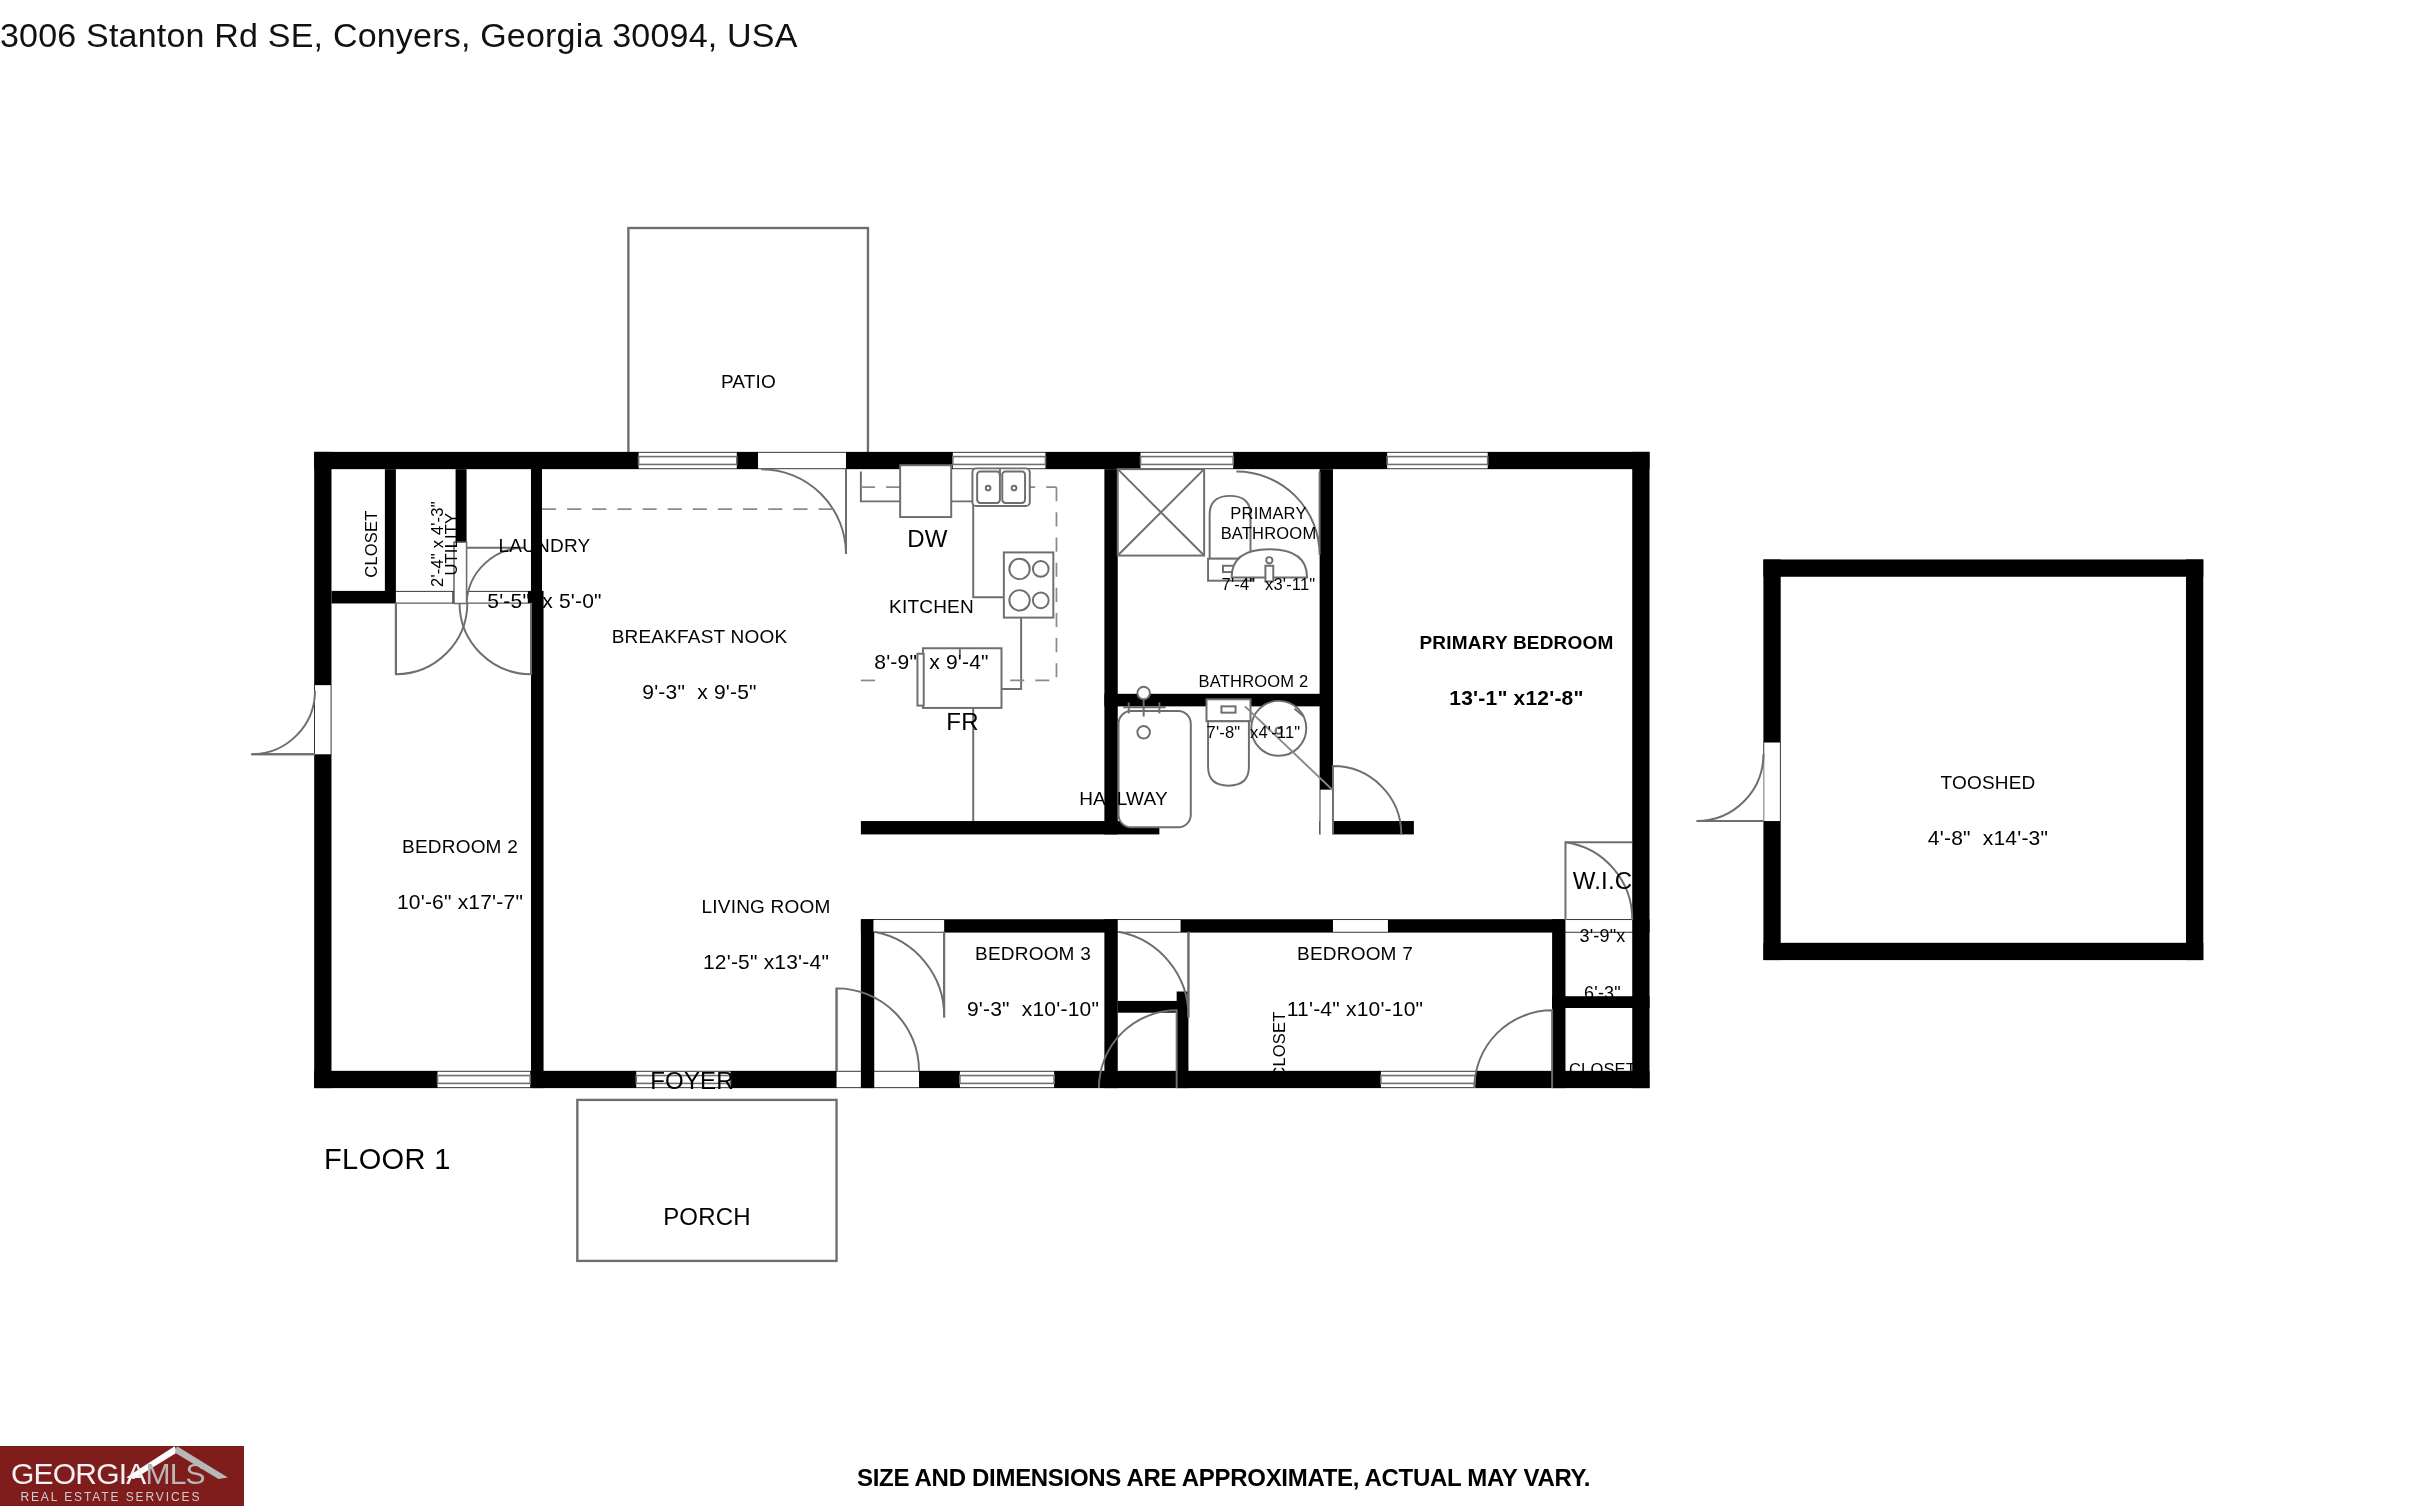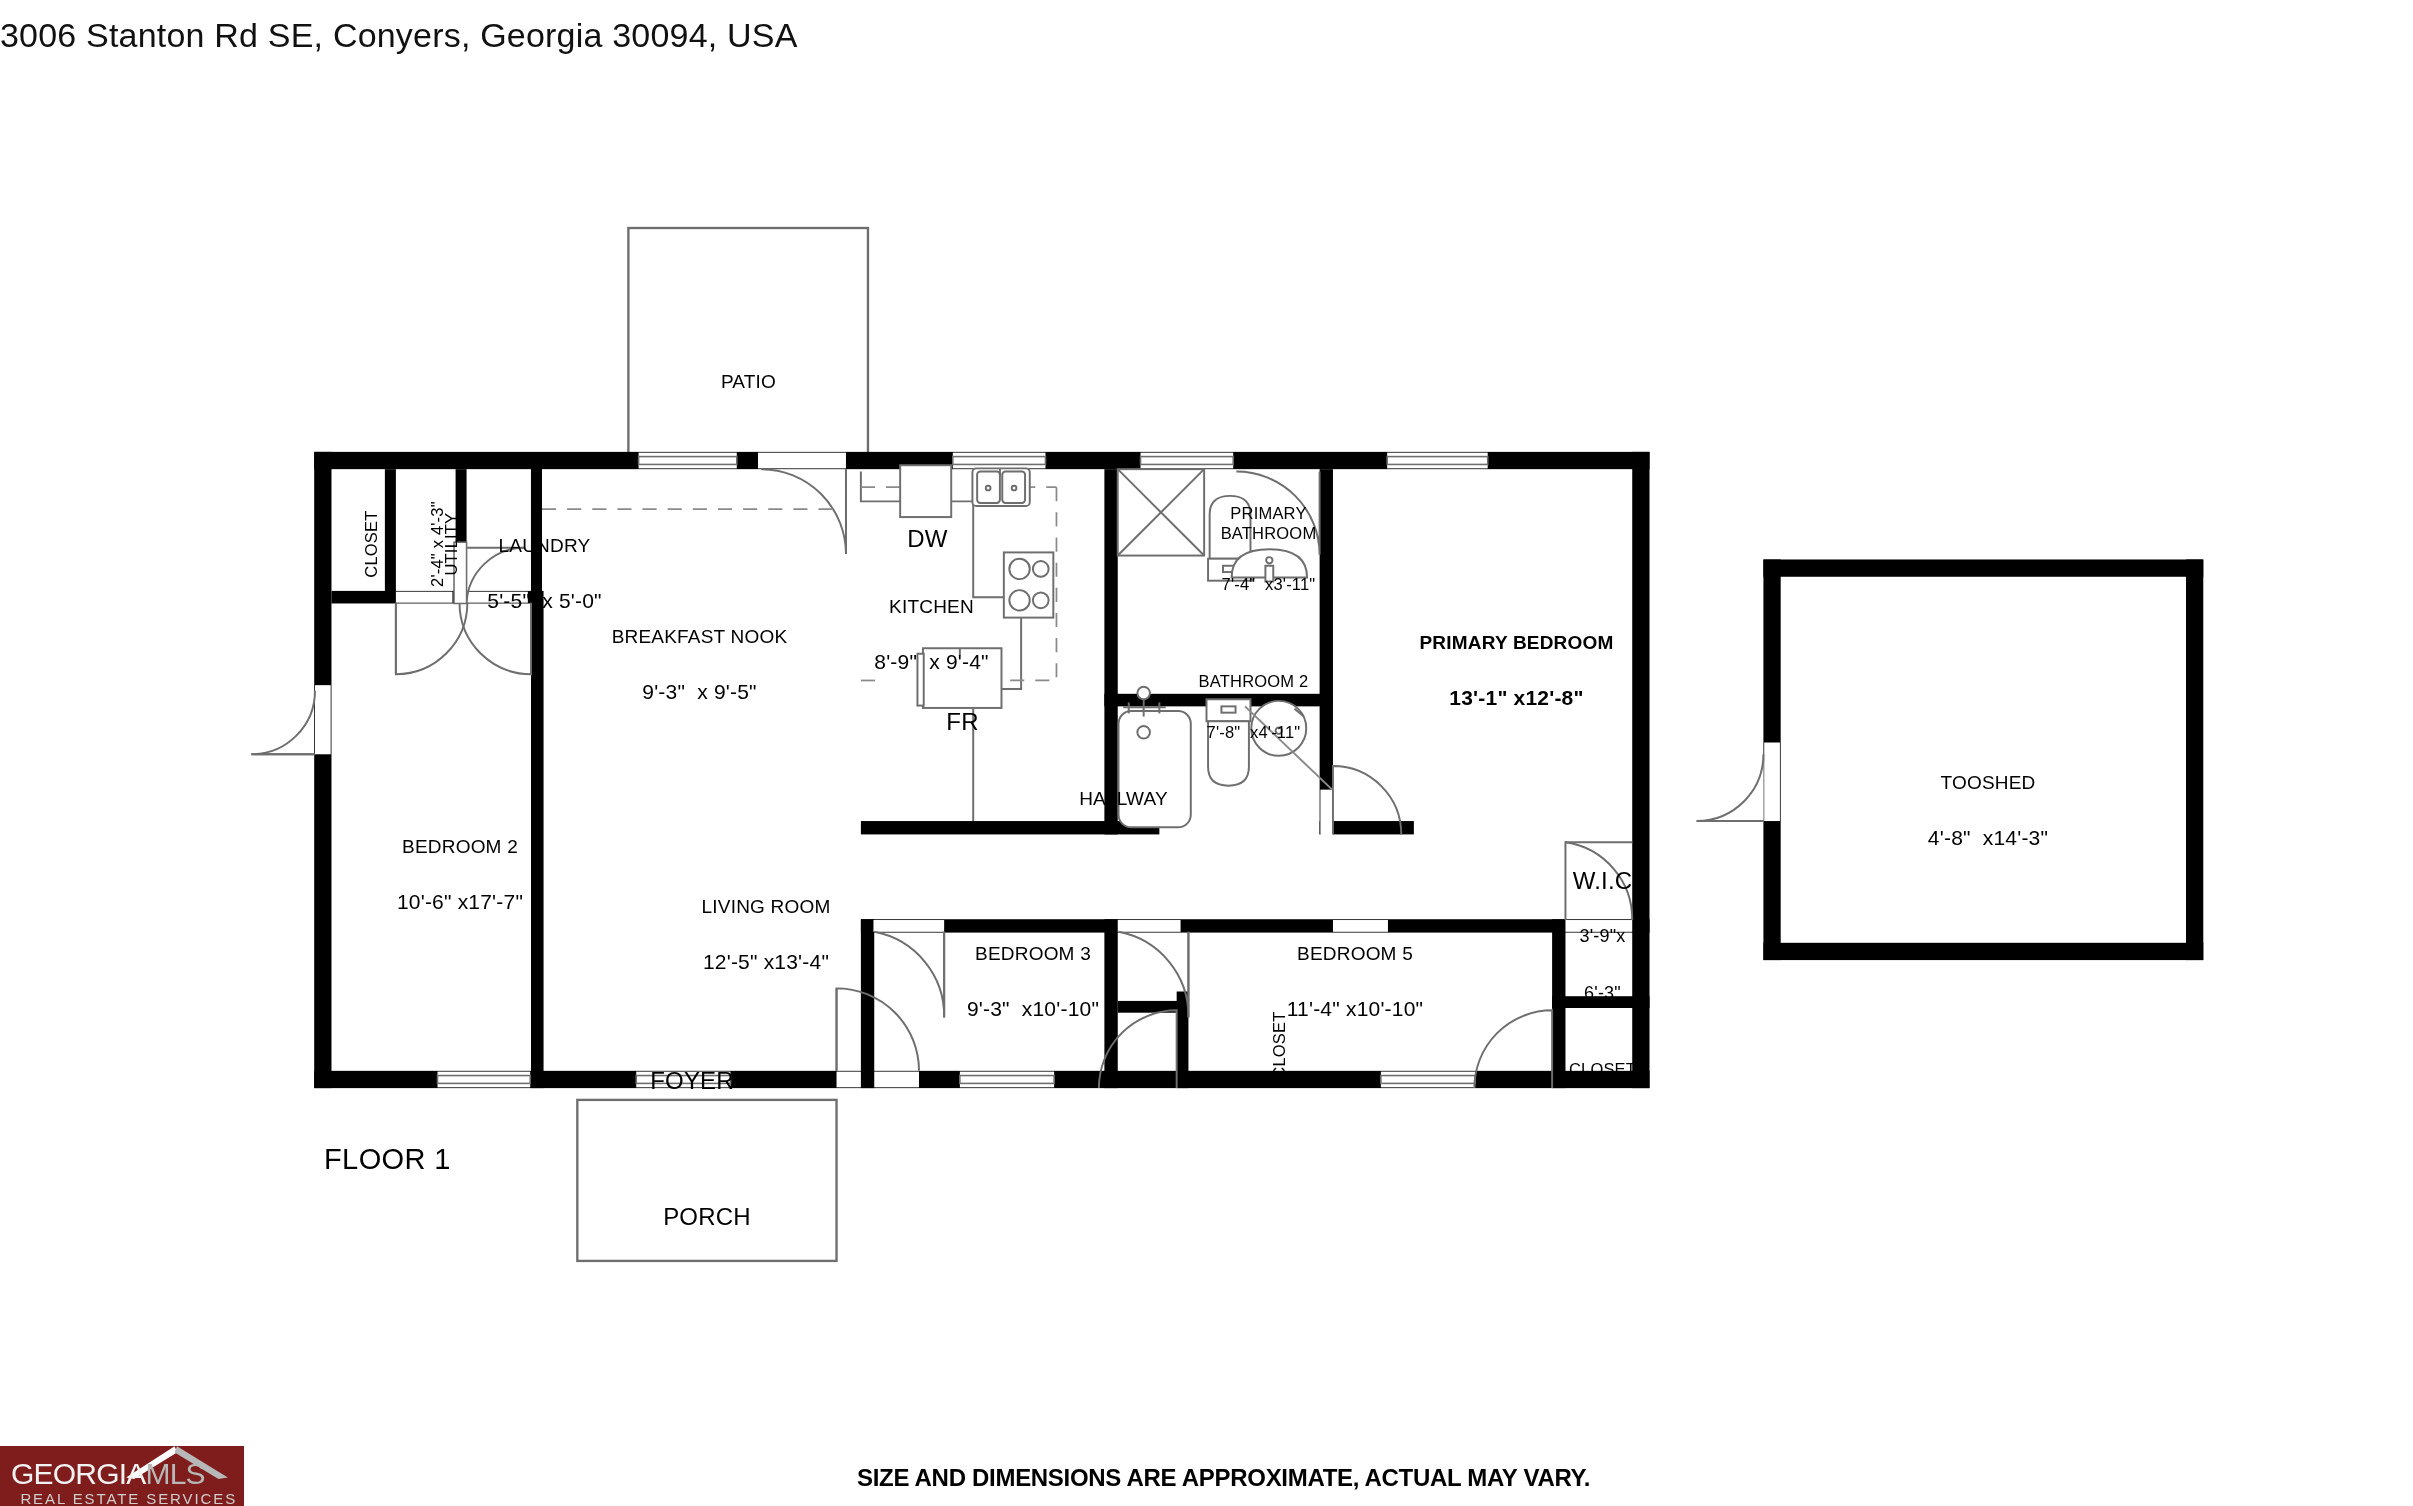--- a/index.html
+++ b/index.html
@@ -27,21 +27,21 @@
     position:absolute;left:0;top:1464px;width:2413px;text-align:center;
     font-size:24px;font-weight:bold;letter-spacing:-0.3px;margin-left:17px;
   }
   #logo{
     position:absolute;left:0px;top:1446px;width:244px;height:63px;
     background:#7f1d1d;
   }
   #logo .l1{position:absolute;left:11px;top:11px;font-size:30px;letter-spacing:-0.8px;}
   #logo .l1 .g{color:#f2f2f2;}
   #logo .l1 .m{color:#b8b8b8;}
-  #logo .l2{position:absolute;left:20.4px;top:44px;font-size:15px;letter-spacing:1.9px;color:#cfcfcf;}
+  #logo .l2{position:absolute;left:20.4px;top:44px;font-size:12px;letter-spacing:1.9px;color:#cfcfcf;}
   #floorlbl{position:absolute;left:324px;top:1143px;font-size:29px;letter-spacing:0.4px;}
 </style>
 </head>
 <body>
 
 <div id="title">3006 Stanton Rd SE, Conyers, Georgia 30094, USA</div>
 
 <svg id="plan" viewBox="0 0 3072 1918" xmlns="http://www.w3.org/2000/svg">
 
   <g stroke="#6e6e6e" stroke-width="3" fill="#ffffff">
@@ -325,21 +325,21 @@
 <div class="lbl" style="left:1045px;top:756px;width:157px;">
   <span class="rn">HALLWAY</span>
 </div>
 
 <div class="lbl" style="left:927px;top:911px;width:212px;">
   <span class="rn">BEDROOM 3</span>
   <span class="dim">9'-3"  x10'-10"</span>
 </div>
 
 <div class="lbl" style="left:1241px;top:911px;width:228px;">
-  <span class="rn">BEDROOM 5</span>
+  <span class="rn">BEDROOM 7</span>
   <span class="dim">11'-4" x10'-10"</span>
 </div>
 
 <div class="lbl small" style="left:1552px;top:835px;width:101px;">
   <span class="rn">W.I.C</span>
   <span class="dim">3'-9"x</span>
   <span class="dim" style="margin-top:4.7px;">6'-3"</span>
 </div>
 
 <div class="lbl tiny vert" style="left:1216px;top:1012px;width:110px;transform:rotate(-90deg);">

